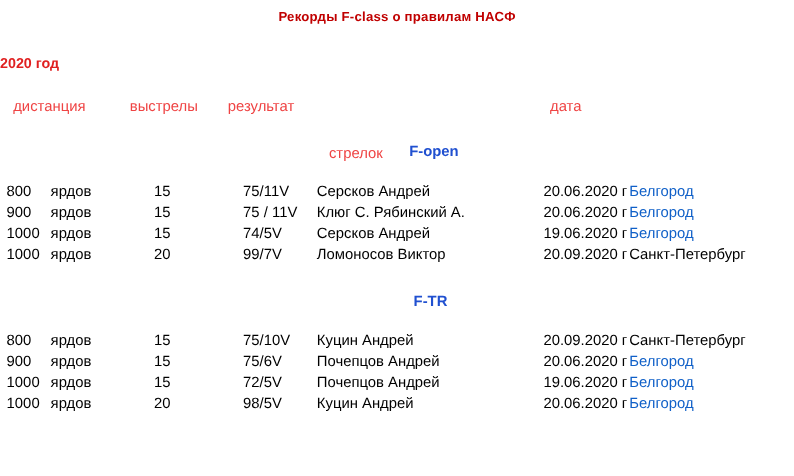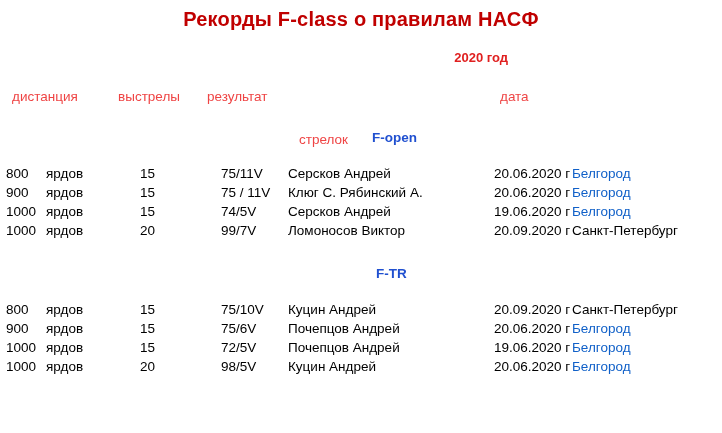--- a/index.html
+++ b/index.html
@@ -19,31 +19,31 @@
     position: relative;
     width: 722px;
     height: 433px;
   }
   .title {
     position: absolute;
     top: 8px;
     left: 0;
     width: 722px;
     text-align: center;
-    font-size: 20px;
+    font-size: 12px;
     font-weight: bold;
     color: #c00000;
     letter-spacing: 0.2px;
   }
   .subtitle {
     position: absolute;
     top: 50px;
     left: 0;
     width: 508px;
-    text-align: right;
+    text-align: left;
     font-size: 13px;
     font-weight: bold;
     color: #e02020;
   }
   .headers {
     position: absolute;
     top: 89px;
     left: 0;
     width: 722px;
     height: 20px;

